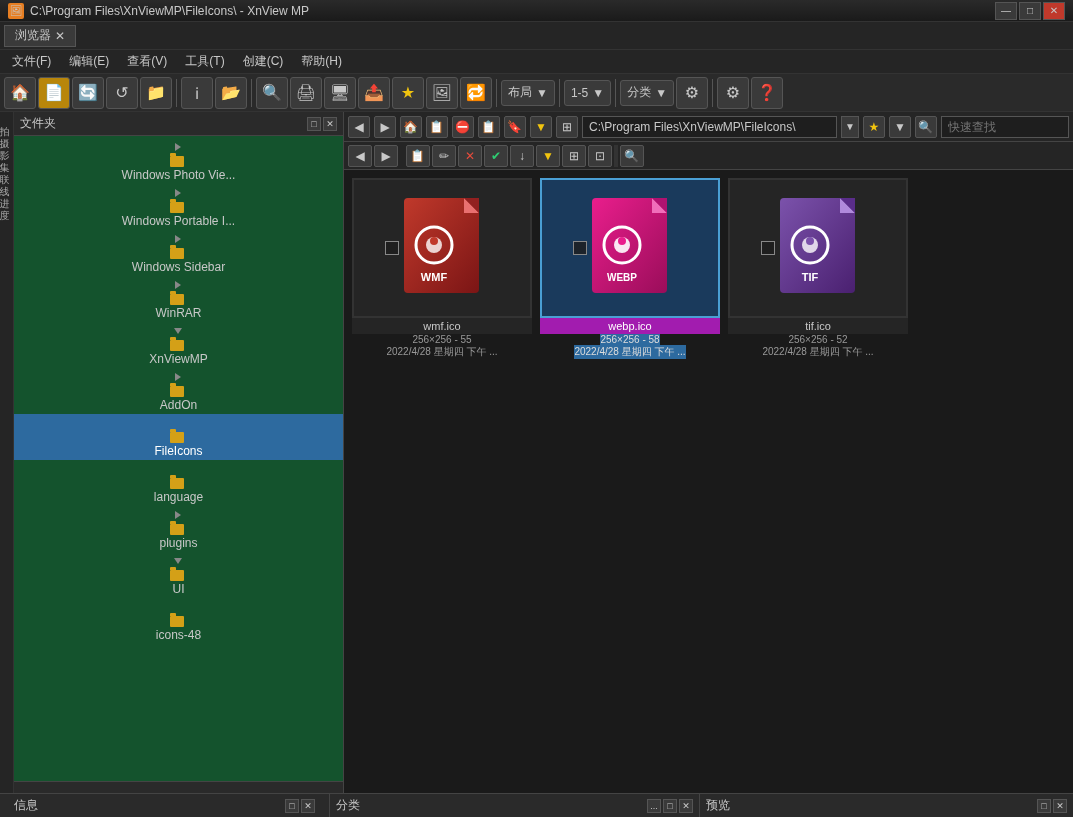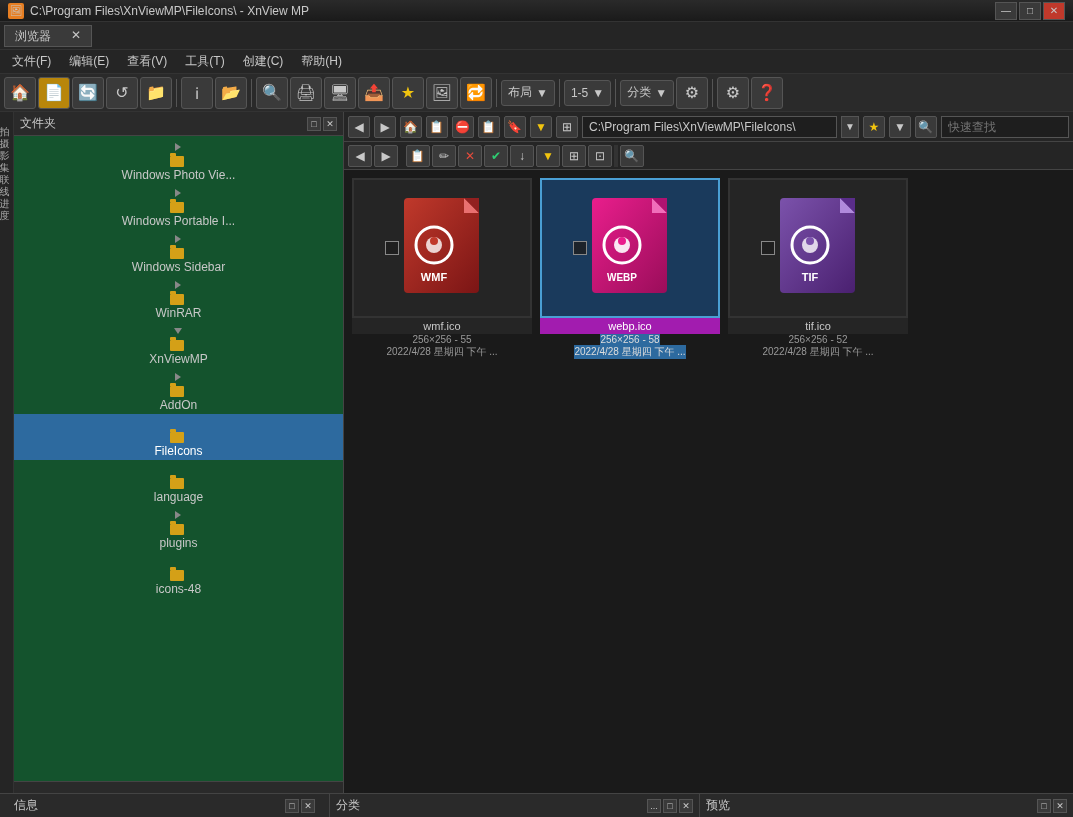--- a/index.html
+++ b/index.html
@@ -62,21 +62,21 @@
       align-items: center;
       padding: 0 4px;
       border-bottom: 1px solid #333;
     }
     .tab-item {
       background: #3a3a3a;
       border: 1px solid #555;
       padding: 2px 10px;
       font-size: 12px;
       color: #c8c8c8;
-      display: flex; align-items: flex-start; gap: 20px;
+      display: flex; align-items: center; gap: 4px;
       height: 22px;
       cursor: pointer;
     }
 
     
     .menu-bar {
       background: #252525;
       height: 24px;
       display: flex;
       align-items: center;
@@ -626,20 +626,30 @@
       </div>
       <div class="tree-item">
         <span class="tree-indent" style="width:32px"></span>
         <span class="tree-expand">
             <span class="tri-right"></span>
           </span>
         <span class="folder-icon">
             <div class="folder-yellow"></div>
           </span>
         <span>plugins</span>
+      </div>
+      <div class="tree-item">
+        <span class="tree-indent" style="width:32px"></span>
+        <span class="tree-expand">
+            <span class="tri-down"></span>
+          </span>
+        <span class="folder-icon">
+            <div class="folder-yellow"></div>
+          </span>
+        <span>UI</span>
       </div>
       <div class="tree-item">
         <span class="tree-indent" style="width:48px"></span>
         <span class="tree-expand">&nbsp;&nbsp;</span>
         <span class="folder-icon">
             <div class="folder-yellow"></div>
           </span>
         <span>icons-48</span>
       </div>
     </div>

